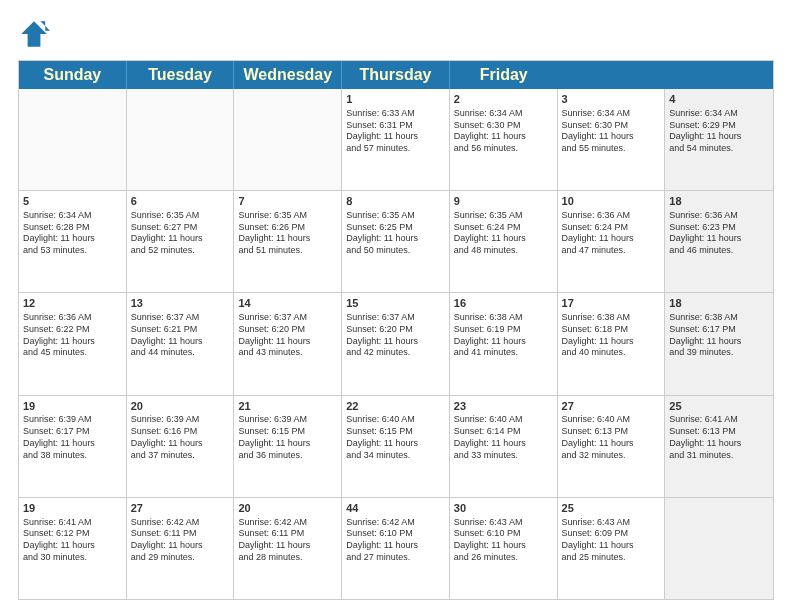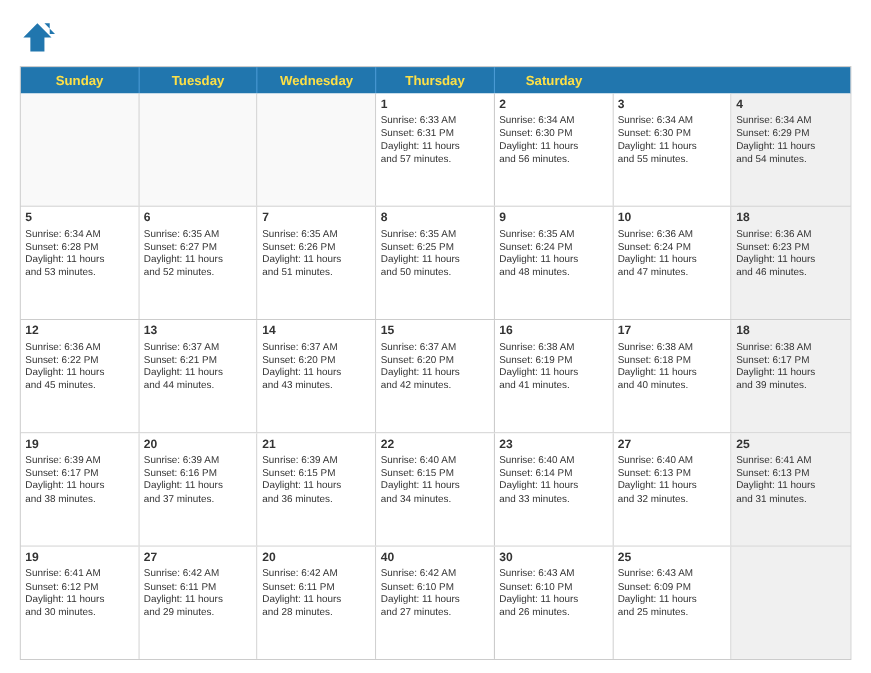--- a/index.html
+++ b/index.html
@@ -60,22 +60,22 @@
       display: flex;
       flex-direction: column;
       border: 1px solid #ccc;
     }
     .cal-header {
       display: grid;
       grid-template-columns: repeat(7, 1fr);
       background: #2176ae;
     }
     .cal-header-cell {
-      color: #fde047;
-      font-size: 12px;
+      color: #fef9c3;
+      font-size: 16px;
       font-weight: bold;
       text-align: center;
       padding: 5px 2px;
       border-right: 1px solid #4a9ad4;
     }
     .cal-header-cell:last-child { border-right: none; }
     .cal-body {
       flex: 1;
       display: flex;
       flex-direction: column;
@@ -131,21 +131,21 @@
       <div class="location"></div>
     </div>
   </div>
 
   <div class="calendar">
     <div class="cal-header">
     <div class="cal-header-cell">Sunday</div>
         <div class="cal-header-cell">Tuesday</div>
         <div class="cal-header-cell">Wednesday</div>
         <div class="cal-header-cell">Thursday</div>
-        <div class="cal-header-cell">Saturday</div>
+        <div class="cal-header-cell">Friday</div>
       </div>
     <div class="cal-body">
     <div class="cal-row">
           <div class="cal-cell empty"></div>
           <div class="cal-cell empty"></div>
           <div class="cal-cell empty"></div>
           <div class="cal-cell">
             <span class="day-num">1</span>
             <div class="cell-info">Sunrise: 6:33 AM<br>Sunset: 6:31 PM<br>Daylight: 11 hours<br>and 57 minutes.</div>
           </div>
@@ -259,21 +259,21 @@
           </div>
           <div class="cal-cell">
             <span class="day-num">27</span>
             <div class="cell-info">Sunrise: 6:42 AM<br>Sunset: 6:11 PM<br>Daylight: 11 hours<br>and 29 minutes.</div>
           </div>
           <div class="cal-cell">
             <span class="day-num">20</span>
             <div class="cell-info">Sunrise: 6:42 AM<br>Sunset: 6:11 PM<br>Daylight: 11 hours<br>and 28 minutes.</div>
           </div>
           <div class="cal-cell">
-            <span class="day-num">40</span>
+            <span class="day-num">44</span>
             <div class="cell-info">Sunrise: 6:42 AM<br>Sunset: 6:10 PM<br>Daylight: 11 hours<br>and 27 minutes.</div>
           </div>
           <div class="cal-cell">
             <span class="day-num">30</span>
             <div class="cell-info">Sunrise: 6:43 AM<br>Sunset: 6:10 PM<br>Daylight: 11 hours<br>and 26 minutes.</div>
           </div>
           <div class="cal-cell">
             <span class="day-num">25</span>
             <div class="cell-info">Sunrise: 6:43 AM<br>Sunset: 6:09 PM<br>Daylight: 11 hours<br>and 25 minutes.</div>
           </div>

